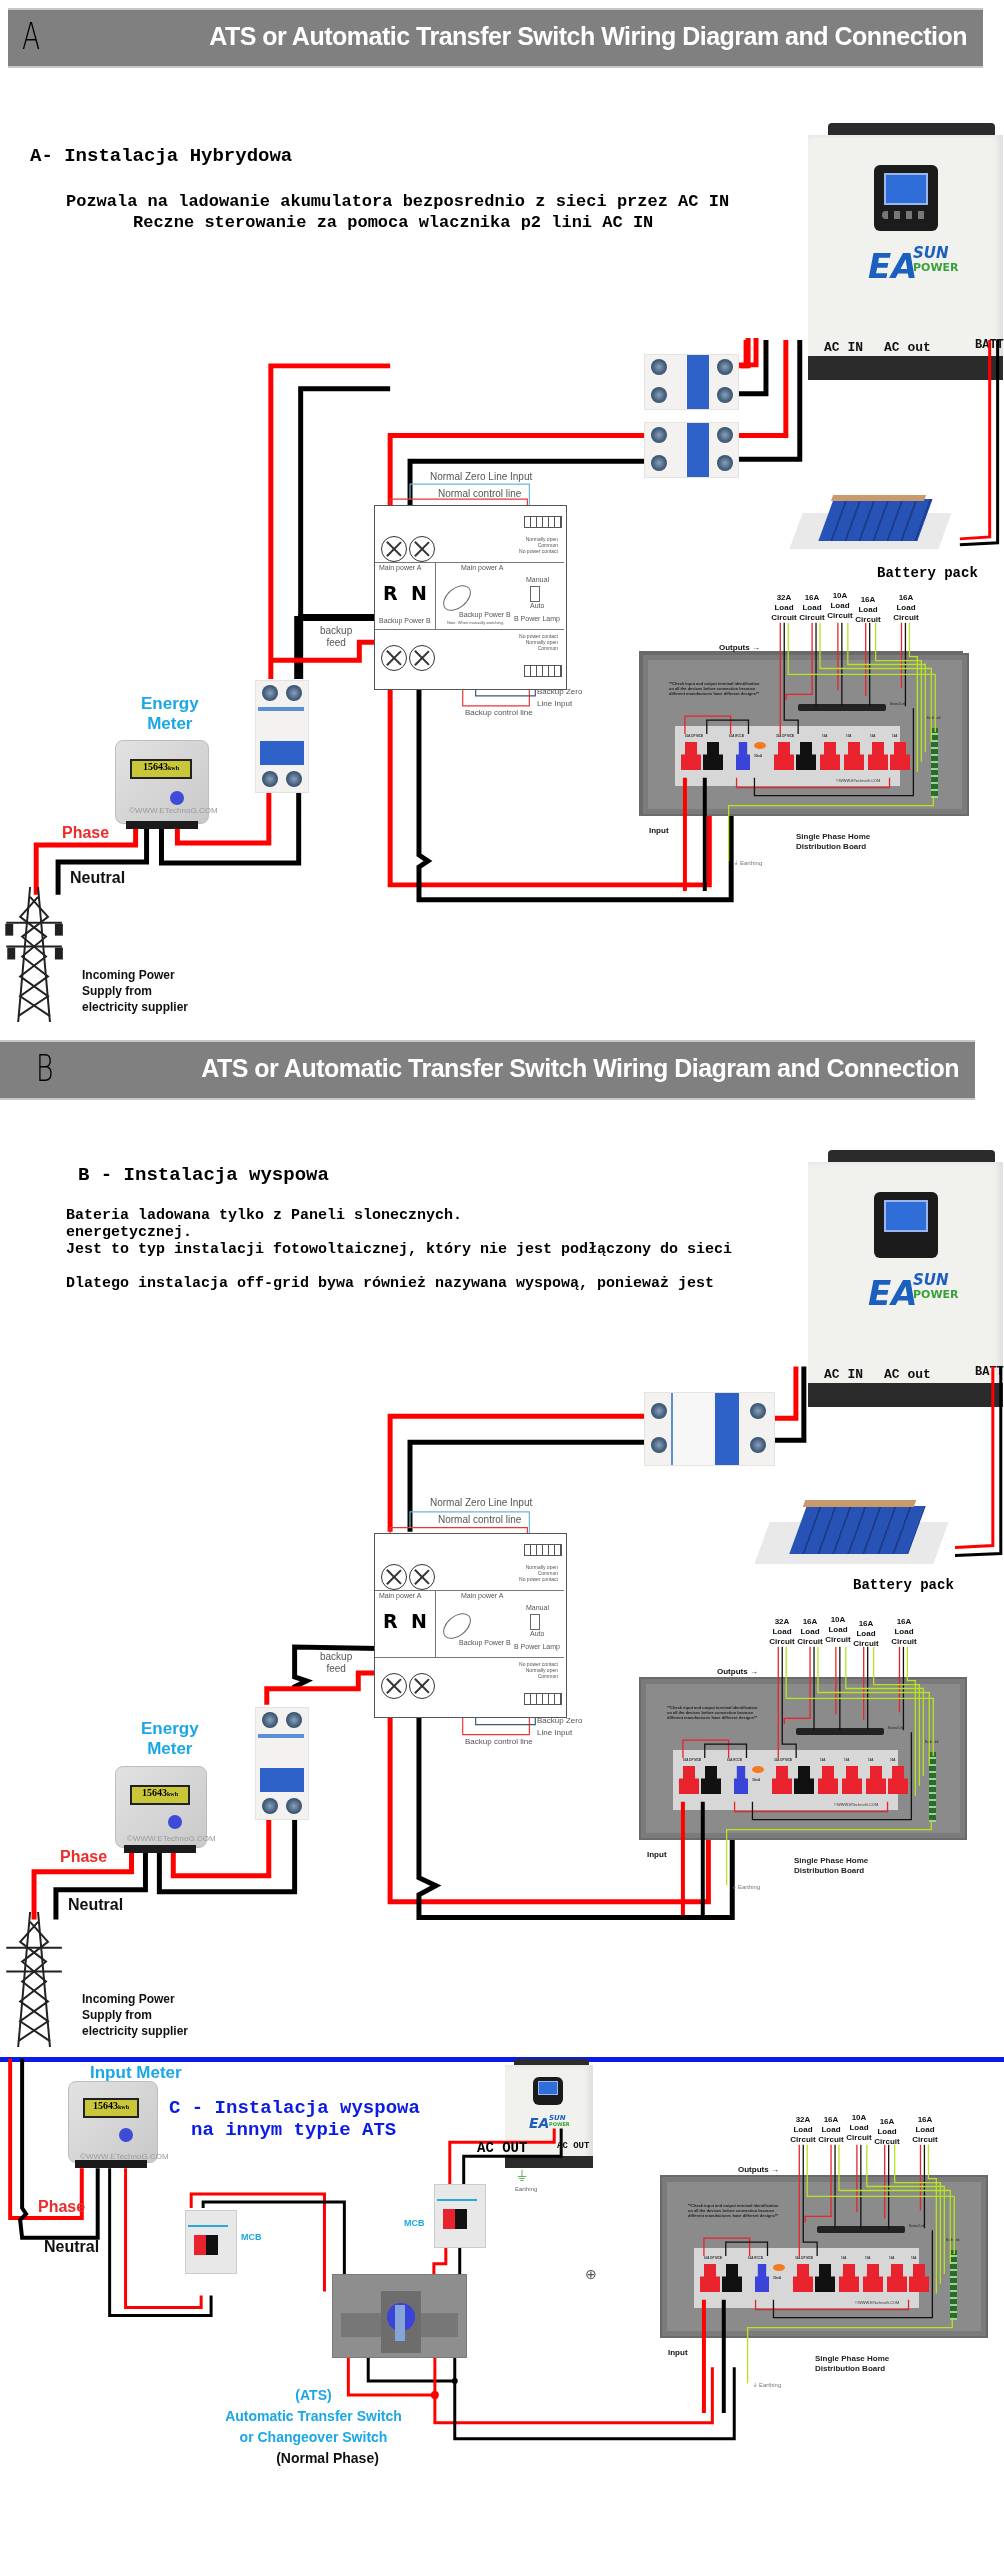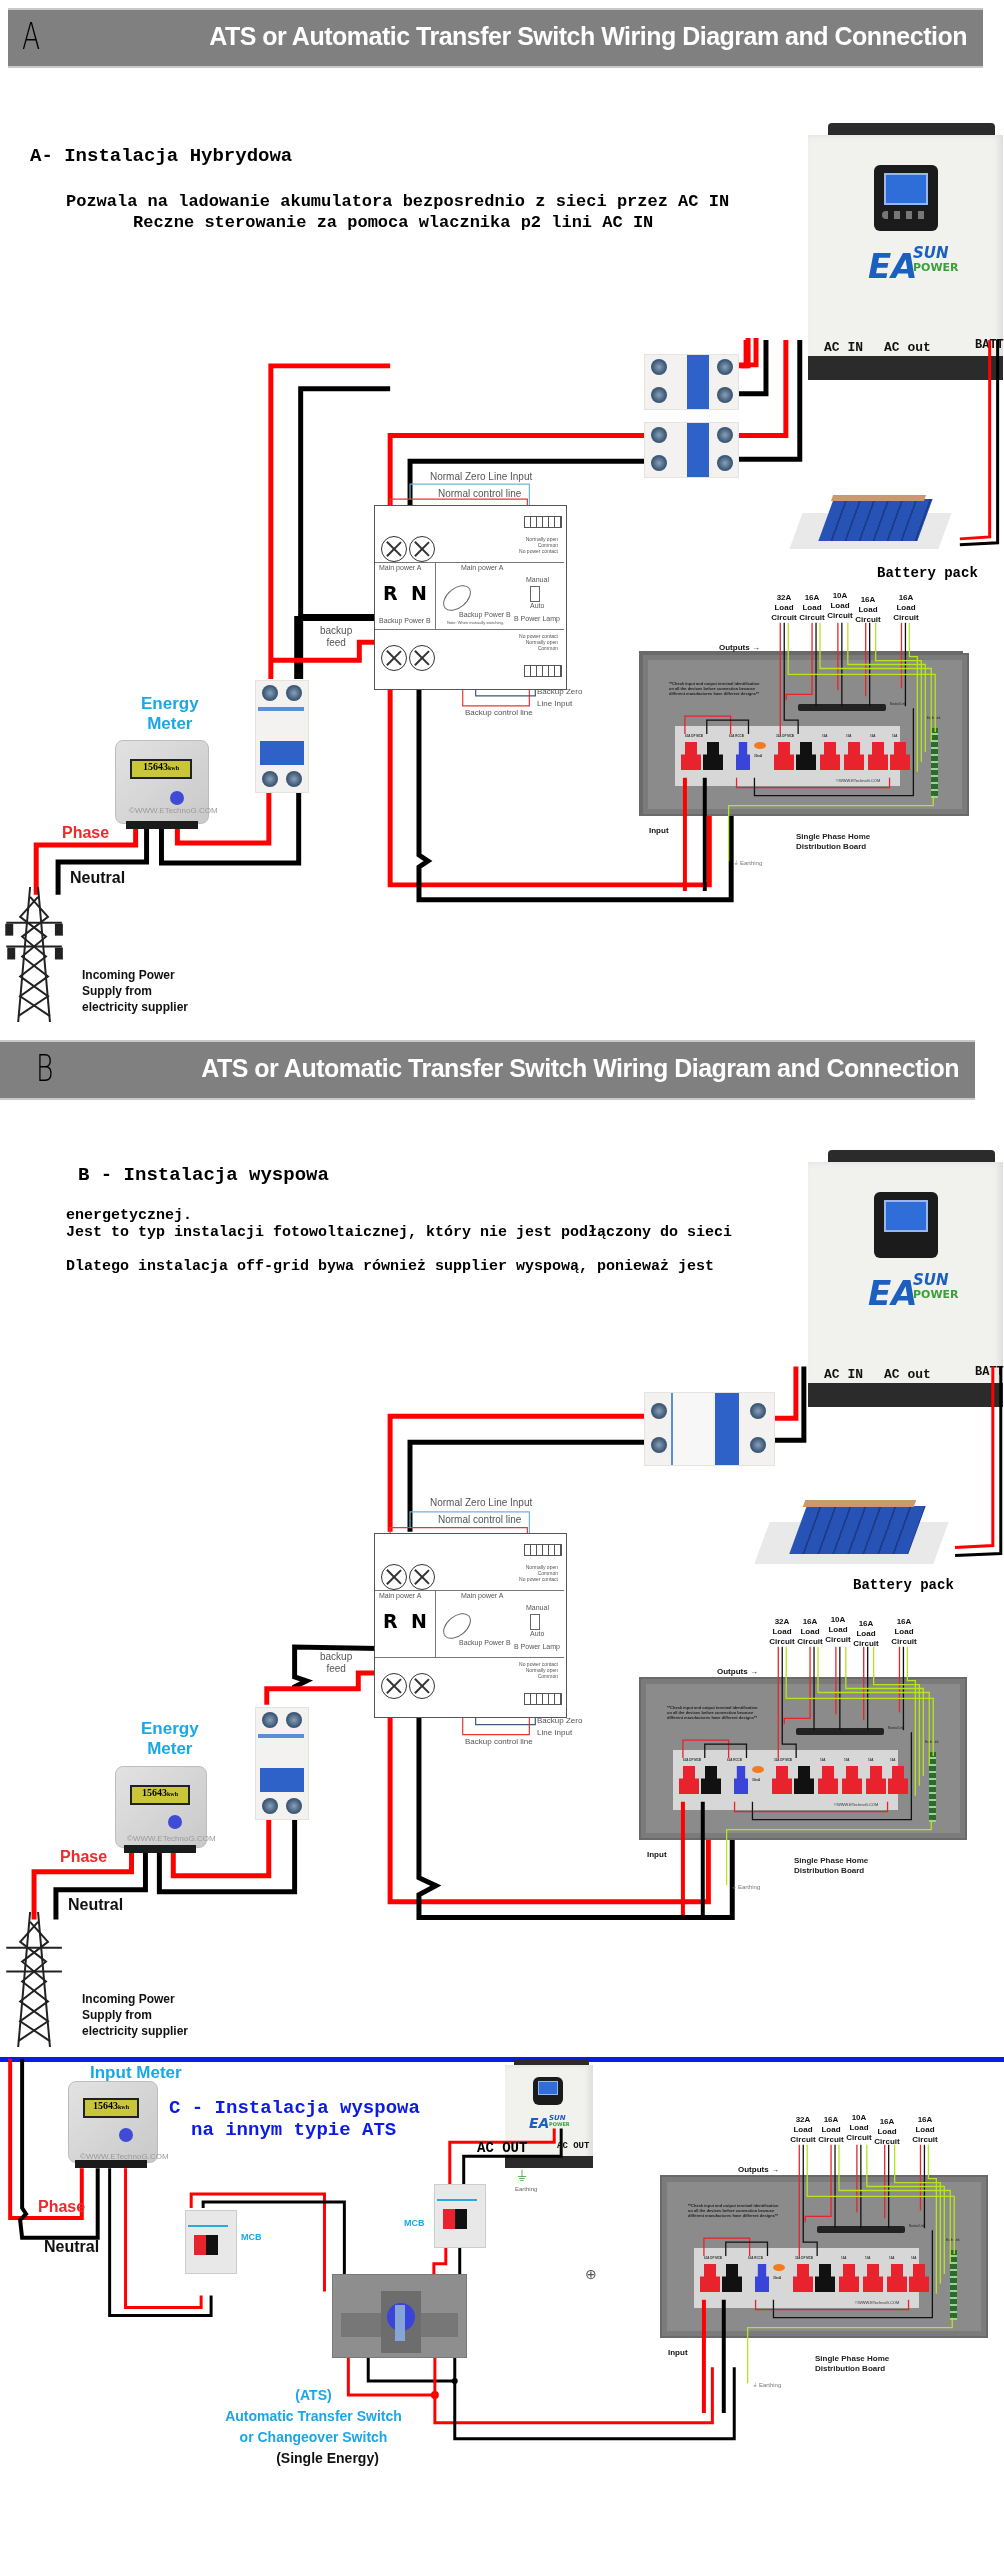--- a/index.html
+++ b/index.html
@@ -216,24 +216,25 @@
   </g>
 </svg>
 <span class="abs blk-lbl" style="left:82px;top:967px;font-size:12px;line-height:16px"><span>Incoming Power</span><br><span>Supply from</span><br><span>electricity supplier</span></span>
 
 <div class="banner" style="top:1040px;left:0;width:975px">
   <span class="letter" style="left:36px">B</span>
   <span class="title">ATS or Automatic Transfer Switch Wiring Diagram and Connection</span>
 </div>
 <div class="abs mono h-sec" style="left:78px;top:1164px">B - Instalacja wyspowa</div>
 <div class="abs mono p-b" style="left:66px;top:1207px">
+  <div>Bateria ladowana tylko z Paneli slonecznych.</div>
   <div>energetycznej.</div>
   <div>Jest to typ instalacji fotowoltaicznej, który nie jest podłączony do sieci</div>
   <div style="height:17px"></div>
-  <div>Dlatego instalacja off-grid bywa również supplier wyspową, ponieważ jest</div>
+  <div>Dlatego instalacja off-grid bywa również nazywana wyspową, ponieważ jest</div>
 </div>
 
 <div class="inverter" style="left:808px;top:1122px;width:195px;height:245px">
   <div class="bracket"></div>
   <div class="panel" style="left:66px;top:30px;width:64px;height:66px">
       <div class="lcd" style="left:10px;top:8px;width:40px;height:28px"></div>
     </div>
   <span class="logo-ea" style="left:60px;top:111px;font-size:34px">EA</span>
   <span class="logo-sun" style="left:105px;top:111px;font-size:15px">SUN</span>
   <span class="logo-pow" style="left:105px;top:127px;font-size:11px">POWER</span>
@@ -415,21 +416,21 @@
   <div class="abs" style="left:8px;top:38px;width:117px;height:24px;background:#777"></div>
   <div class="abs" style="left:48px;top:16px;width:40px;height:62px;background:#6d6d6d"></div>
   <div class="abs" style="left:54px;top:28px;width:28px;height:28px;border-radius:50%;background:#3a44d8"></div>
   <div class="abs" style="left:62px;top:30px;width:10px;height:36px;background:#87a4d6"></div>
 </div>
 
 <div class="abs blue-lbl" style="left:209px;top:2385px;width:209px;text-align:center;font-size:14px;line-height:21px">
   <div>(ATS)</div>
   <div>Automatic Transfer Switch</div>
   <div>or Changeover Switch</div>
-  <div class="blk-lbl" style="padding-left:28px">(Single Energy)</div>
+  <div class="blk-lbl" style="padding-left:28px">(Normal Phase)</div>
 </div>
 <span class="abs" style="left:585px;top:2266px;font-size:14px;color:#555">⊕</span>
 
 <div class="abs" style="left:0;top:0" id="boards">
     <div style="position: absolute; left: 637px; top: 593px; width: 368px; height: 298px;">
       <div style="position:absolute;left:129px;top:0px;width:36px;text-align:center;font:bold 8px 'Liberation Sans',sans-serif;color:#111;line-height:10px">
         <div>32A</div>
         <div>Load</div>
         <div>Circuit</div>
       </div>

